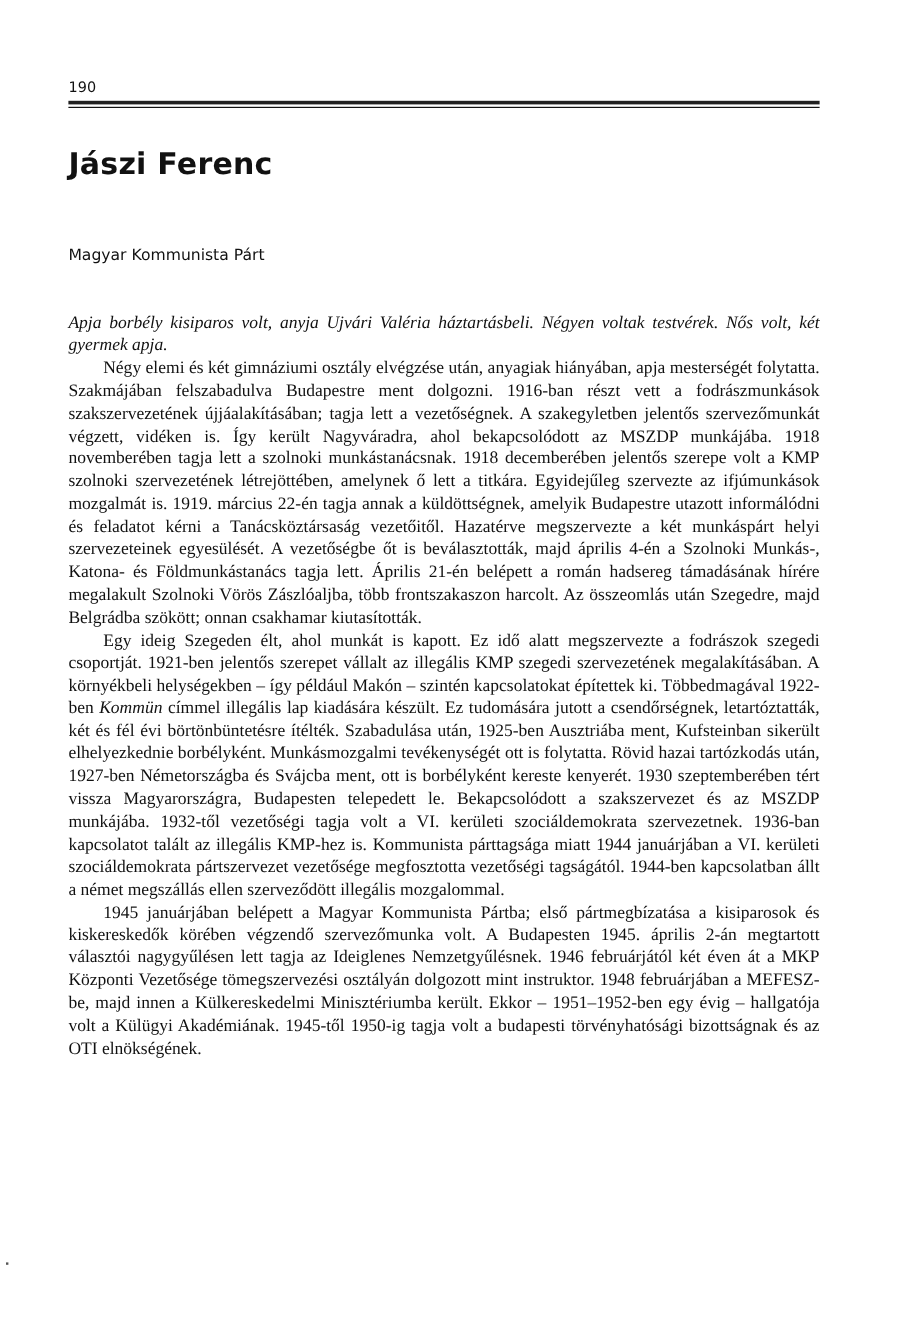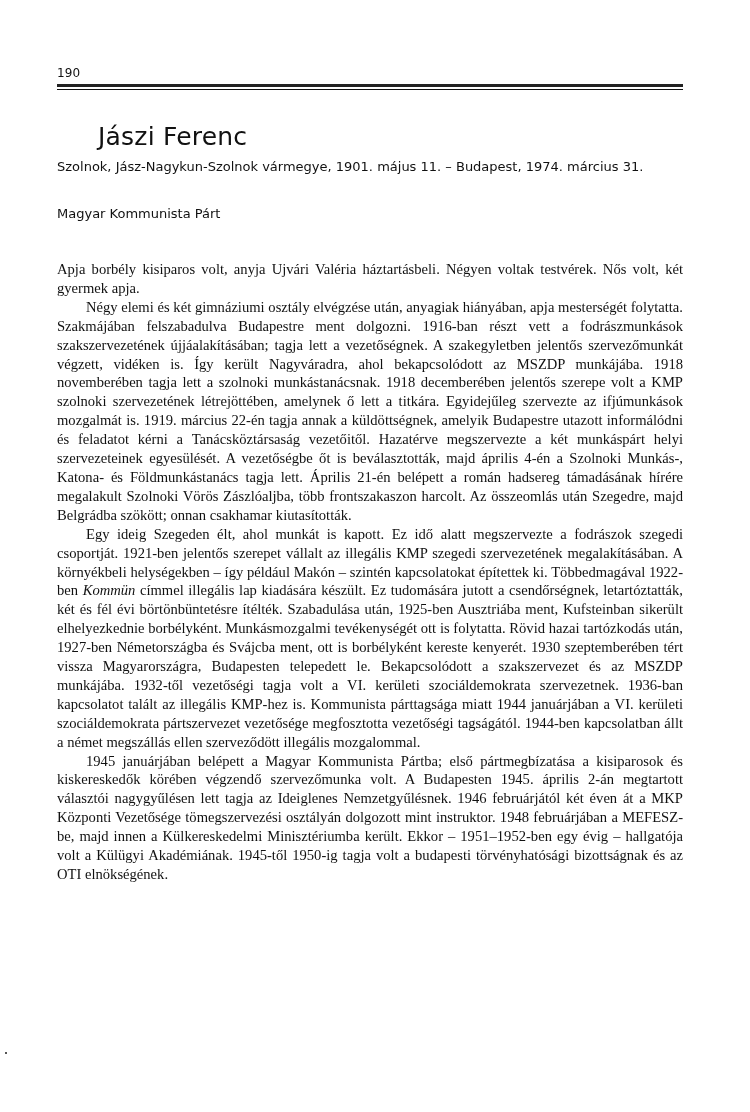--- a/index.html
+++ b/index.html
@@ -9,52 +9,51 @@
     position: absolute; left: 57px; top: 66px; width: 626px; height: 16px;
     font-family: "DejaVu Sans", sans-serif; font-size: 12px; letter-spacing: 0.1px;
   }
   .running-head .pno { position: absolute; left: 0; top: 0; }
   .running-head .title { position: absolute; right: 0; top: 0; font-size: 11.5px; }
   .rule-thick { position: absolute; left: 57px; top: 84px; width: 626px; height: 3px; background: #222; }
   .rule-thin { position: absolute; left: 57px; top: 89px; width: 626px; height: 1px; background: #111; }
 
   .name {
     position: absolute; left: 57px; top: 122px;
-    font-family: "DejaVu Sans", sans-serif; font-weight: normal; font-size: 25px; letter-spacing: 0.2px; margin-left: 41px;
+    font-family: "DejaVu Sans", sans-serif; font-weight: bold; font-size: 25px; letter-spacing: 0.2px;
   }
   .birth {
     position: absolute; left: 57px; top: 158px; width: 640px;
     font-family: "DejaVu Sans", sans-serif; font-size: 13px; line-height: 18px;
   }
   .party {
     position: absolute; left: 57px; top: 206px;
     font-family: "DejaVu Sans", sans-serif; font-size: 13px;
   }
   .body {
     position: absolute; left: 57px; top: 260px; width: 626px;
     font-family: "Liberation Serif", serif; font-size: 14.6px; line-height: 18.9px;
     text-align: justify; hyphens: manual;
   }
   .body p { margin: 0; text-indent: 29px; }
-  .body p.first { text-indent: 0; }
+  .body p.first { text-indent: 0; font-style: italic; }
   .body em { font-style: italic; }
   .speck { position: absolute; left: 5px; top: 1052px; width: 2px; height: 2px; background: #555; }
 </style>
 </head>
 <body>
 
 <div class="page">
   <div class="running-head">
     <span class="pno">190</span>
   </div>
   <div class="rule-thick"></div>
   <div class="rule-thin"></div>
 
   <div class="name">Jászi Ferenc</div>
-  <div class="birth">Szolnok, Jász-Nagykun-Szolnok vármegye, 1901. május 11. – Budapest, 1974. március 31.</div>
   <div class="party">Magyar Kommunista Párt</div>
 
   <div class="body">
     <p class="first">Apja borbély kisiparos volt, anyja Ujvári Valéria háztartásbeli. Négyen voltak testvérek. Nős volt, két gyermek apja.</p>
     <p>Négy elemi és két gimnáziumi osztály elvégzése után, anyagiak hiányában, apja mestersé­gét folytatta. Szakmájában felszabadulva Budapestre ment dolgozni. 1916-ban részt vett a fod­rászmunkások szakszervezetének újjáalakításában; tagja lett a vezetőségnek. A szakegyletben je­lentős szervezőmunkát végzett, vidéken is. Így került Nagyváradra, ahol bekapcsolódott az MSZDP munkájába. 1918 novemberében tagja lett a szolnoki munkástanácsnak. 1918 decembe­rében jelentős szerepe volt a KMP szolnoki szervezetének létrejöttében, amelynek ő lett a titkára. Egyidejűleg szervezte az ifjúmunkások mozgalmát is. 1919. március 22-én tagja annak a kül­döttségnek, amelyik Budapestre utazott informálódni és feladatot kérni a Tanácsköztársaság ve­zetőitől. Hazatérve megszervezte a két munkáspárt helyi szervezeteinek egyesülését. A vezető­ségbe őt is beválasztották, majd április 4-én a Szolnoki Munkás-, Katona- és Földmunkástanács tagja lett. Április 21-én belépett a román hadsereg támadásának hírére megalakult Szolnoki Vö­rös Zászlóaljba, több frontszakaszon harcolt. Az összeomlás után Szegedre, majd Belgrádba szö­kött; onnan csakhamar kiutasították.</p>
     <p><span>Egy ideig Szegeden élt, ahol munkát is kapott. Ez idő alatt megszervezte a fodrászok szege­di csoportját. 1921-ben jelentős szerepet vállalt az illegális KMP szegedi szervezetének megala­kításában. A környékbeli helységekben – így például Makón – szintén kapcsolatokat építettek ki. Többedmagával 1922-ben </span><em>Kommün</em><span> címmel illegális lap kiadására készült. Ez tudomására jutott a csendőrségnek, letartóztatták, két és fél évi börtönbüntetésre ítélték. Szabadulása után, 1925-ben Ausztriába ment, Kufsteinban sikerült elhelyezkednie borbélyként. Munkásmozgalmi tevé­kenységét ott is folytatta. Rövid hazai tartózkodás után, 1927-ben Németországba és Svájcba ment, ott is borbélyként kereste kenyerét. 1930 szeptemberében tért vissza Magyarországra, Bu­dapesten telepedett le. Bekapcsolódott a szakszervezet és az MSZDP munkájába. 1932-től veze­tőségi tagja volt a VI. kerületi szociáldemokrata szervezetnek. 1936-ban kapcsolatot talált az il­legális KMP-hez is. Kommunista párttagsága miatt 1944 januárjában a VI. kerületi szociálde­mokrata pártszervezet vezetősége megfosztotta vezetőségi tagságától. 1944-ben kapcsolatban állt a német megszállás ellen szerveződött illegális mozgalommal.</span></p>
     <p>1945 januárjában belépett a Magyar Kommunista Pártba; első pártmegbízatása a kisiparo­sok és kiskereskedők körében végzendő szervezőmunka volt. A Budapesten 1945. április 2-án megtartott választói nagygyűlésen lett tagja az Ideiglenes Nemzetgyűlésnek. 1946 februárjától két éven át a MKP Központi Vezetősége tömegszervezési osztályán dolgozott mint instruktor. 1948 februárjában a MEFESZ-be, majd innen a Külkereskedelmi Minisztériumba került. Ekkor – 1951–1952-ben egy évig – hallgatója volt a Külügyi Akadémiának. 1945-től 1950-ig tagja volt a budapesti törvényhatósági bizottságnak és az OTI elnökségének.</p>
   </div>
 
   <div class="speck"></div>

